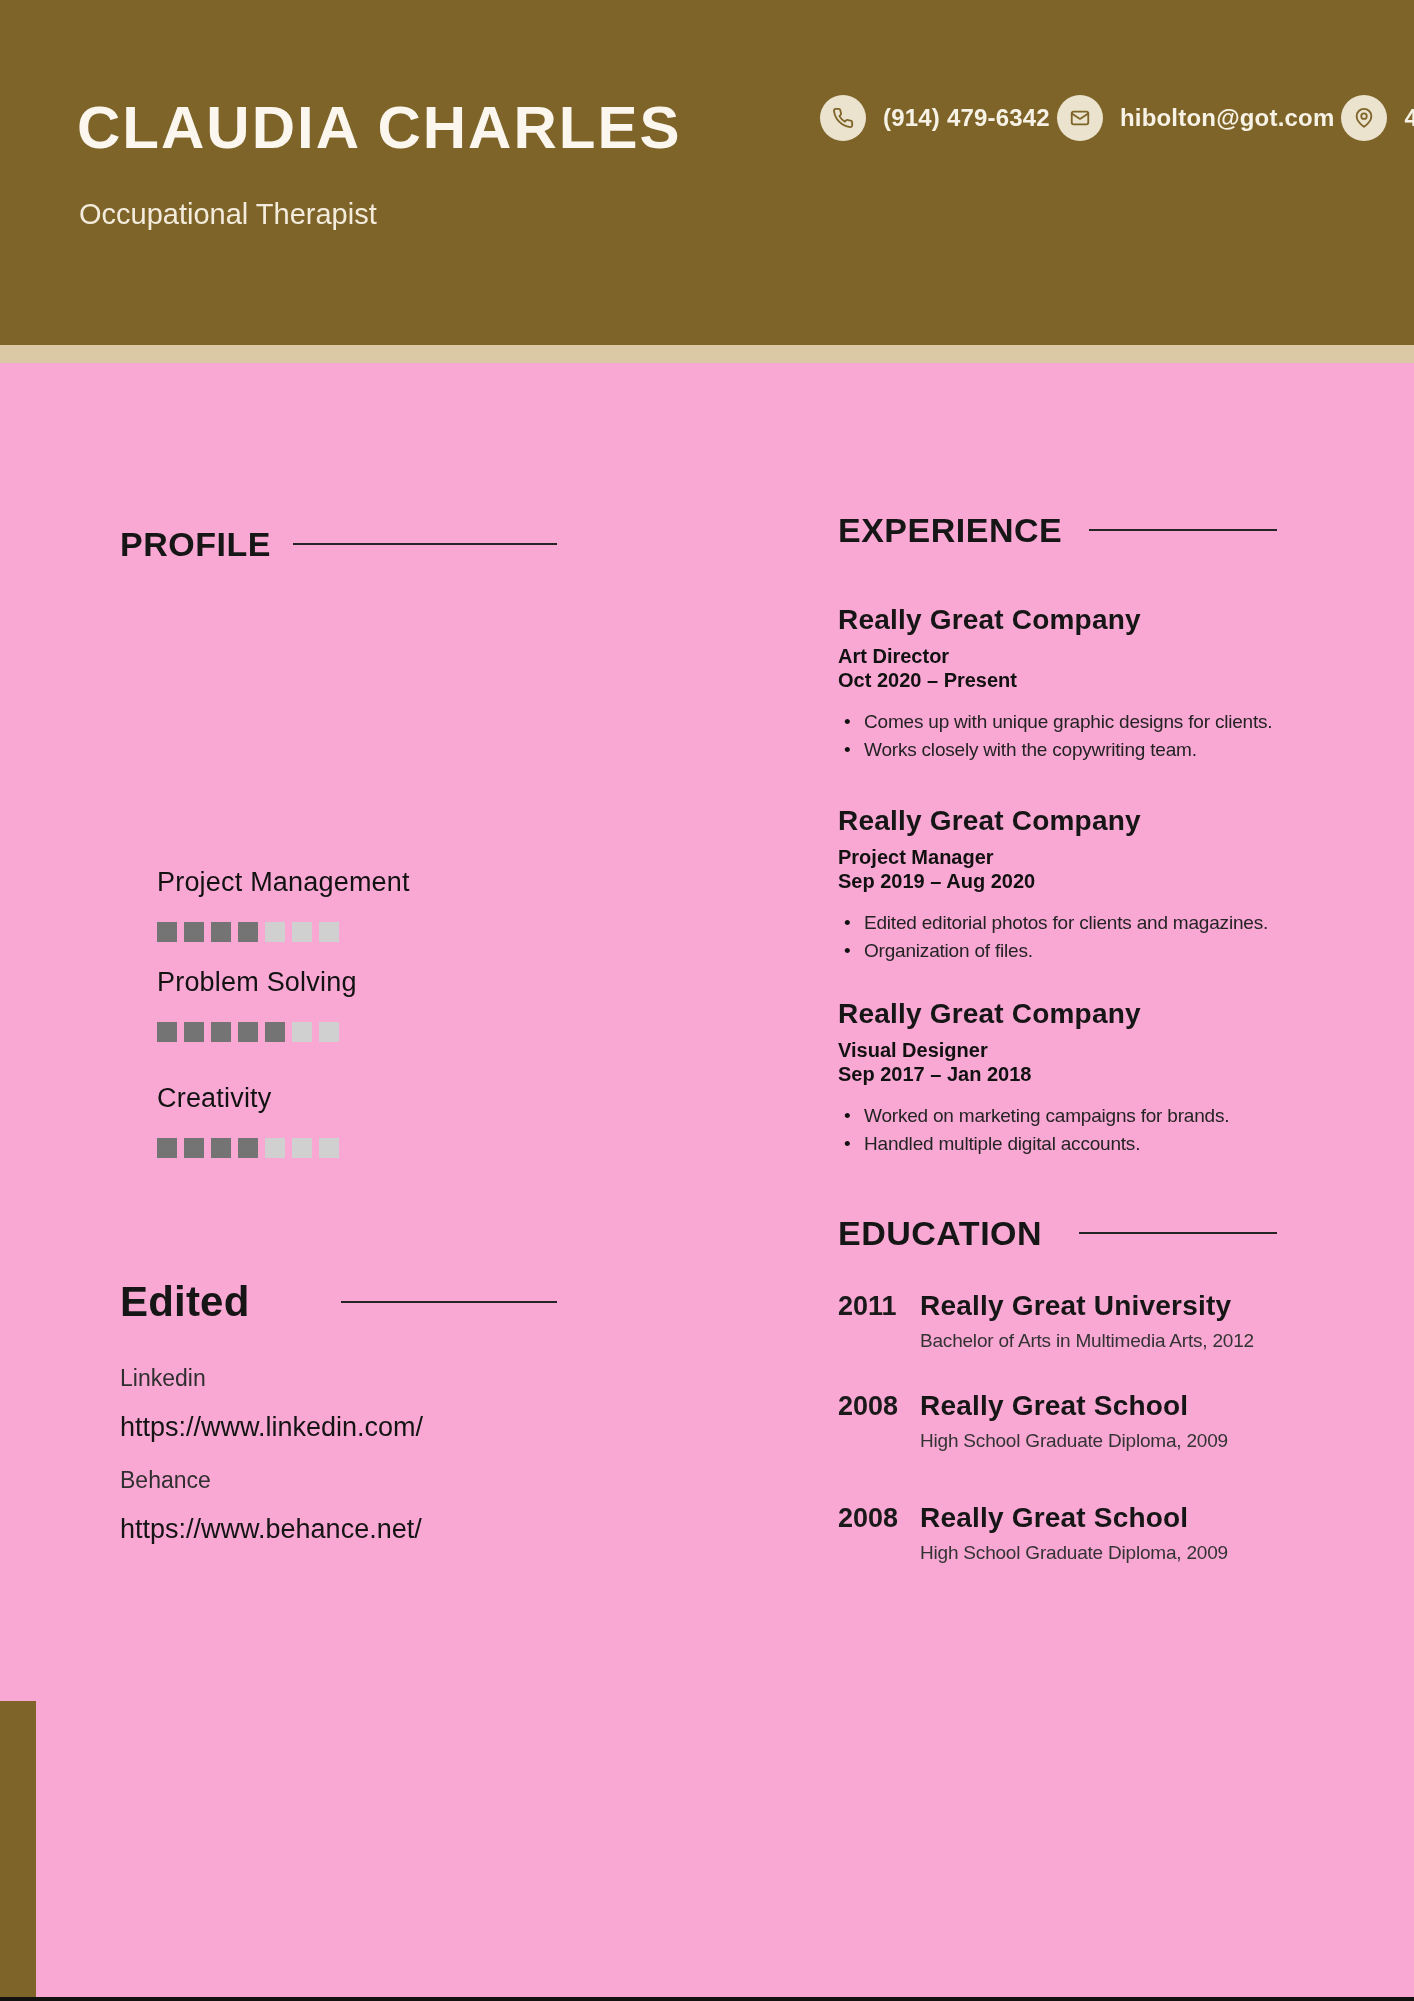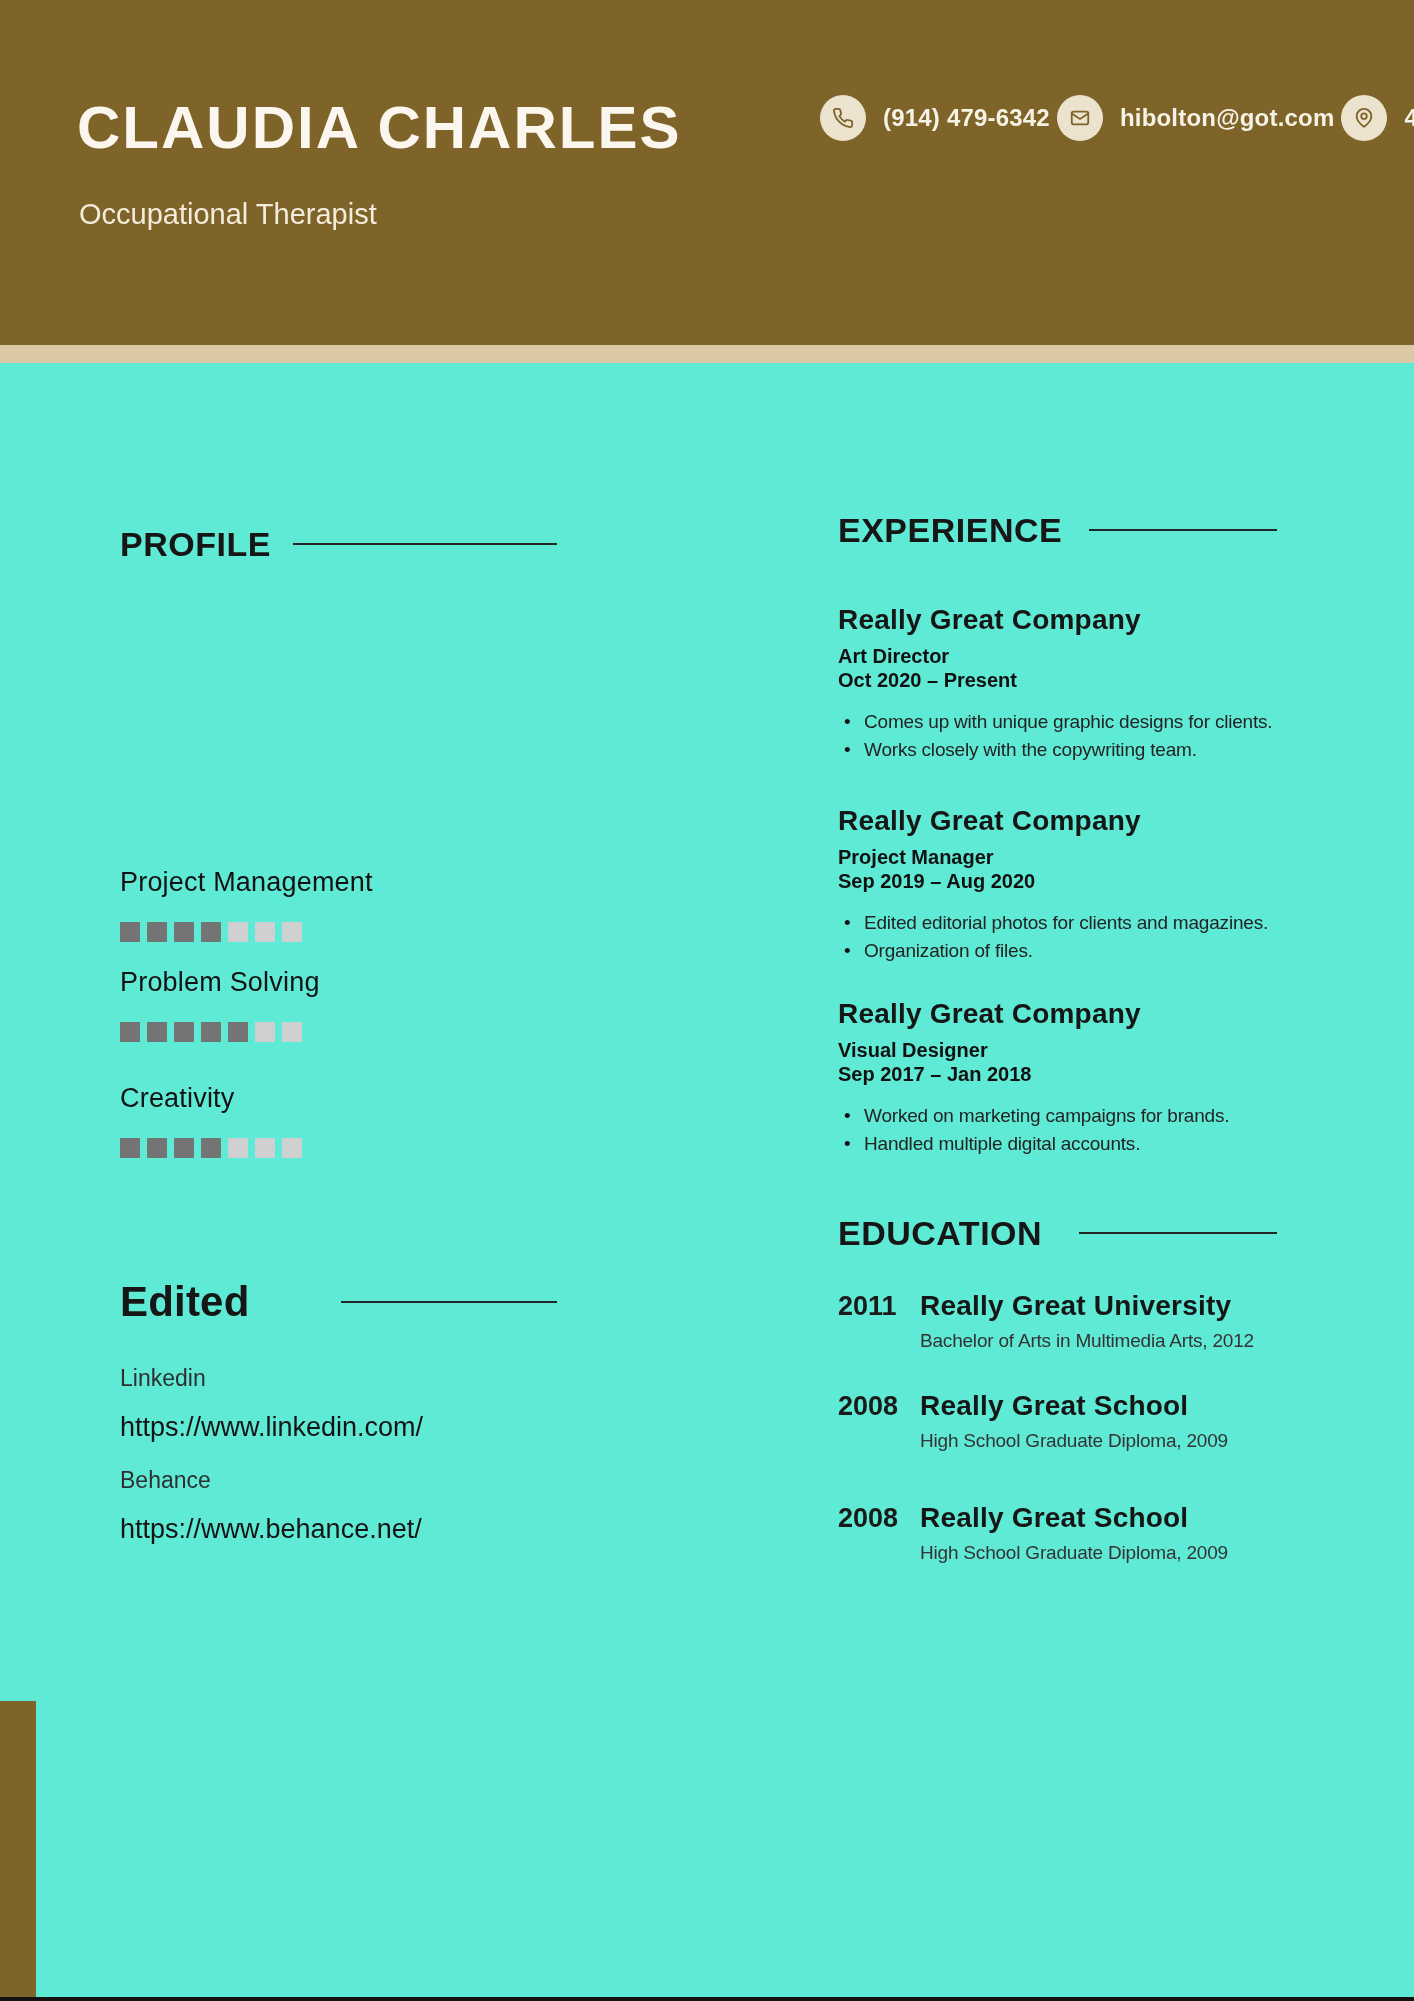--- a/index.html
+++ b/index.html
@@ -1,19 +1,19 @@
 <!DOCTYPE html>
 <html><head>
 <meta charset="utf-8">
 <style>
   * { margin:0; padding:0; box-sizing:border-box; }
   html,body { background:#ffffff; }
   .page {
     position:relative; width:1414px; height:2001px; overflow:hidden;
-    background:#5eead4; font-family:"Liberation Sans", sans-serif; color:#161616;
+    background:#f9a8d4; font-family:"Liberation Sans", sans-serif; color:#161616;
   }
   
   .hdr { position:absolute; left:0; top:0; width:1414px; height:345px; background:#7E6429; }
   .hdr-name {
     position:absolute; left:77px; top:96px; font-size:60px; line-height:64px;
     font-weight:700; letter-spacing:2px; color:#FBF7EF; white-space:nowrap;
   }
   .hdr-title {
     position:absolute; left:79px; top:196px; font-size:29px; line-height:36px;
     font-weight:400; color:#F3ECDD; white-space:nowrap;
@@ -33,21 +33,21 @@
   .sec-t { font-size:34px; font-weight:700; letter-spacing:0.5px; color:#161616; white-space:nowrap; }
   .rule { height:2px; background:#252525; margin-left:auto; }
   
   #sec-profile { left:120px; top:524px; width:437px; }
   #sec-profile .rule { width:264px; }
   .p-wrap { margin-top:34px; }
   .p-line { font-size:20px; line-height:30px; color:#3B3B3B; letter-spacing:-0.2px; white-space:nowrap; }
   
   #sec-skills { left:120px; top:820px; width:437px; }
   #sec-skills .rule { width:218px; }
-  .skill { margin-top:24px; }
+  .skill { margin-top:24px;margin-left:37px; }
   .skill.first { margin-top:46px; }
   .skill.last { margin-top:40px; }
   .skill-name { font-size:27px; line-height:32px; font-weight:400; color:#121212; letter-spacing:0.2px; }
   .sq-row { margin-top:24px; display:flex; gap:7px; }
   .sq { width:20px; height:20px; background:#D0D0D0; }
   .sq.on { background:#747474; }
   
   #sec-links { left:120px; top:1276px; width:437px; }
   #sec-links .sec-h { height:52px; }
   #sec-links .sec-t { font-size:42px; letter-spacing:0.2px; }

